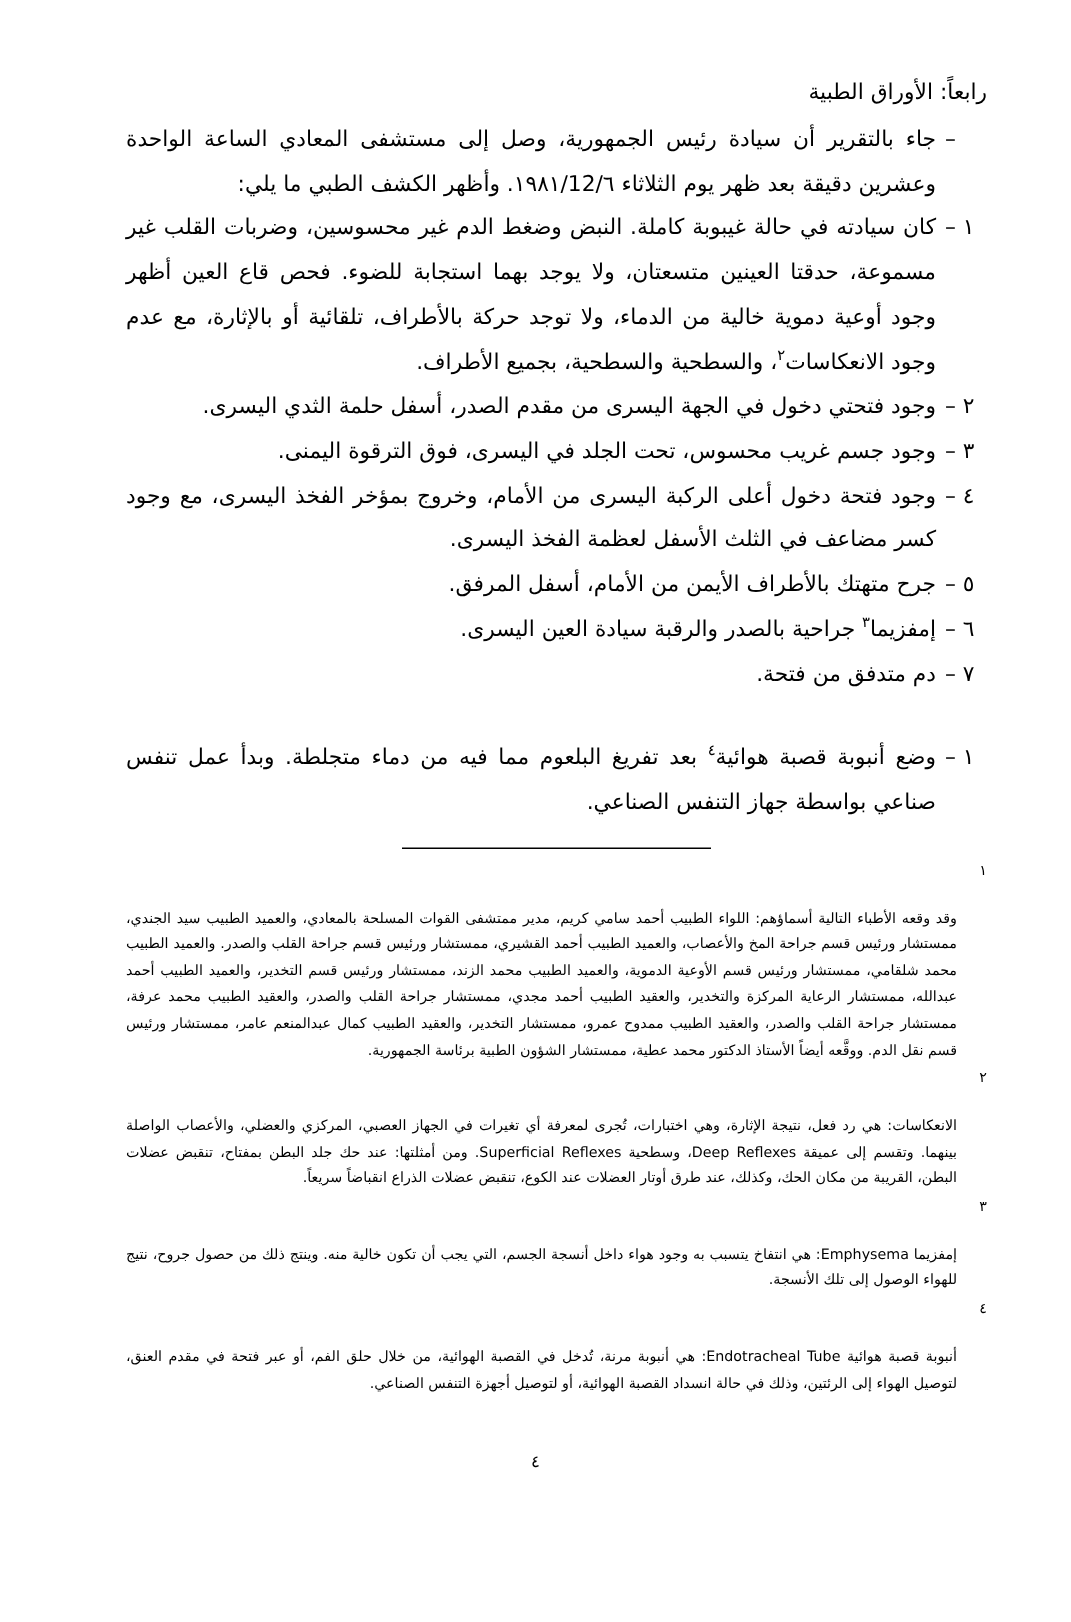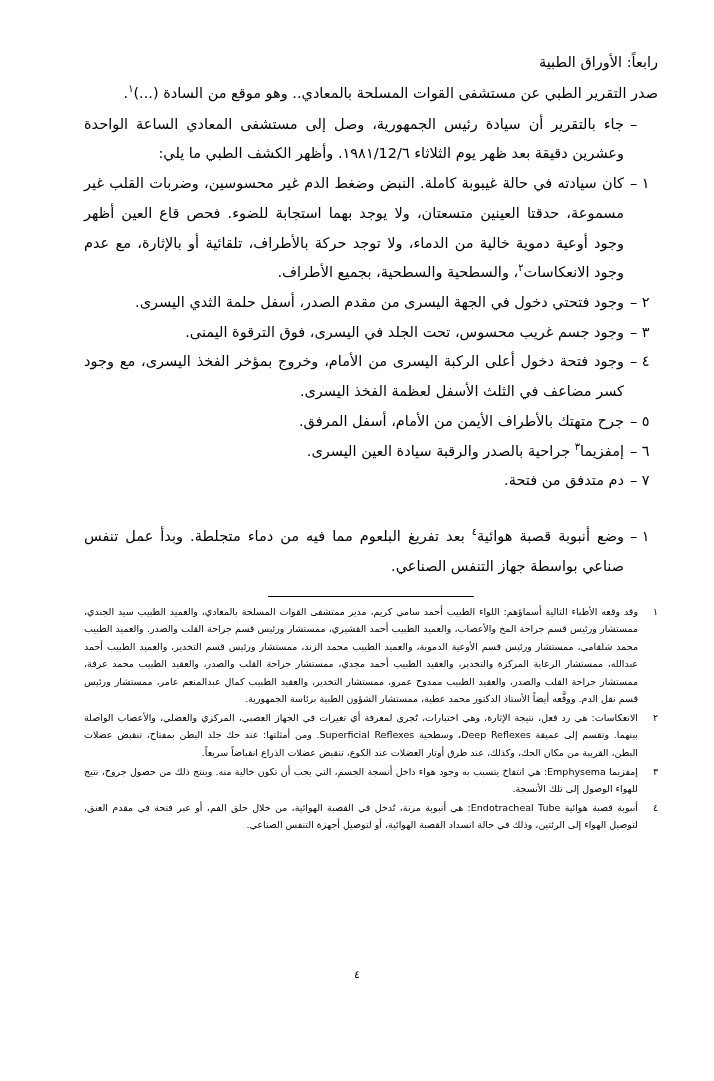--- a/index.html
+++ b/index.html
@@ -88,41 +88,39 @@
     flex: 0 0 auto;
     width: 20px;
     text-align: right;
     padding-left: 4px;
     box-sizing: border-box;
   }
   .fn .fn-text {
     flex: 1 1 auto;
     text-align: justify;
     text-align-last: right;
+    margin-top: 32px;
   }
   .pagenum {
     position: absolute;
     bottom: 14px;
     left: 0;
     right: 0;
     text-align: center;
     font-size: 11px;
   }
   sup { font-size: 0.68em; vertical-align: super; }
 </style>
 </head>
 <body>
 
 <div class="page">
 
   <div class="heading">رابعاً: الأوراق الطبية</div>
 
-  <div class="para">
-    <span>صدر التقرير الطبي عن مستشفى القوات المسلحة بالمعادي.. وهو موقع من السادة (...)</span><sup>١</sup><span>.</span>
-  </div>
 
   <ul class="list">
     <li>
       <span class="marker">–</span>
       <span class="body">جاء بالتقرير أن سيادة رئيس الجمهورية، وصل إلى مستشفى المعادي الساعة الواحدة وعشرين دقيقة بعد ظهر يوم الثلاثاء ١٩٨١/12/٦. وأظهر الكشف الطبي ما يلي:</span>
     </li>
   </ul>
 
   <ul class="list">
     <li>

